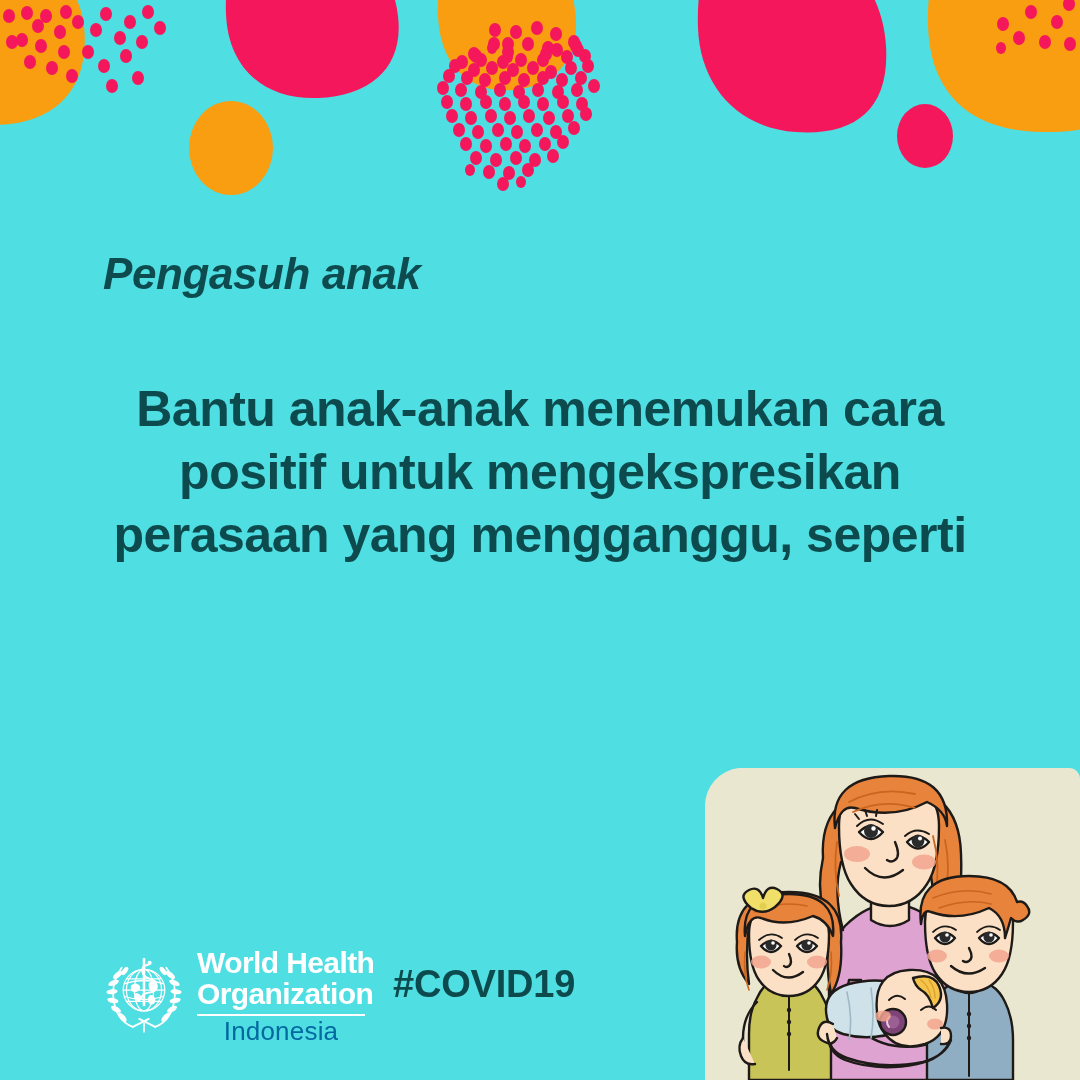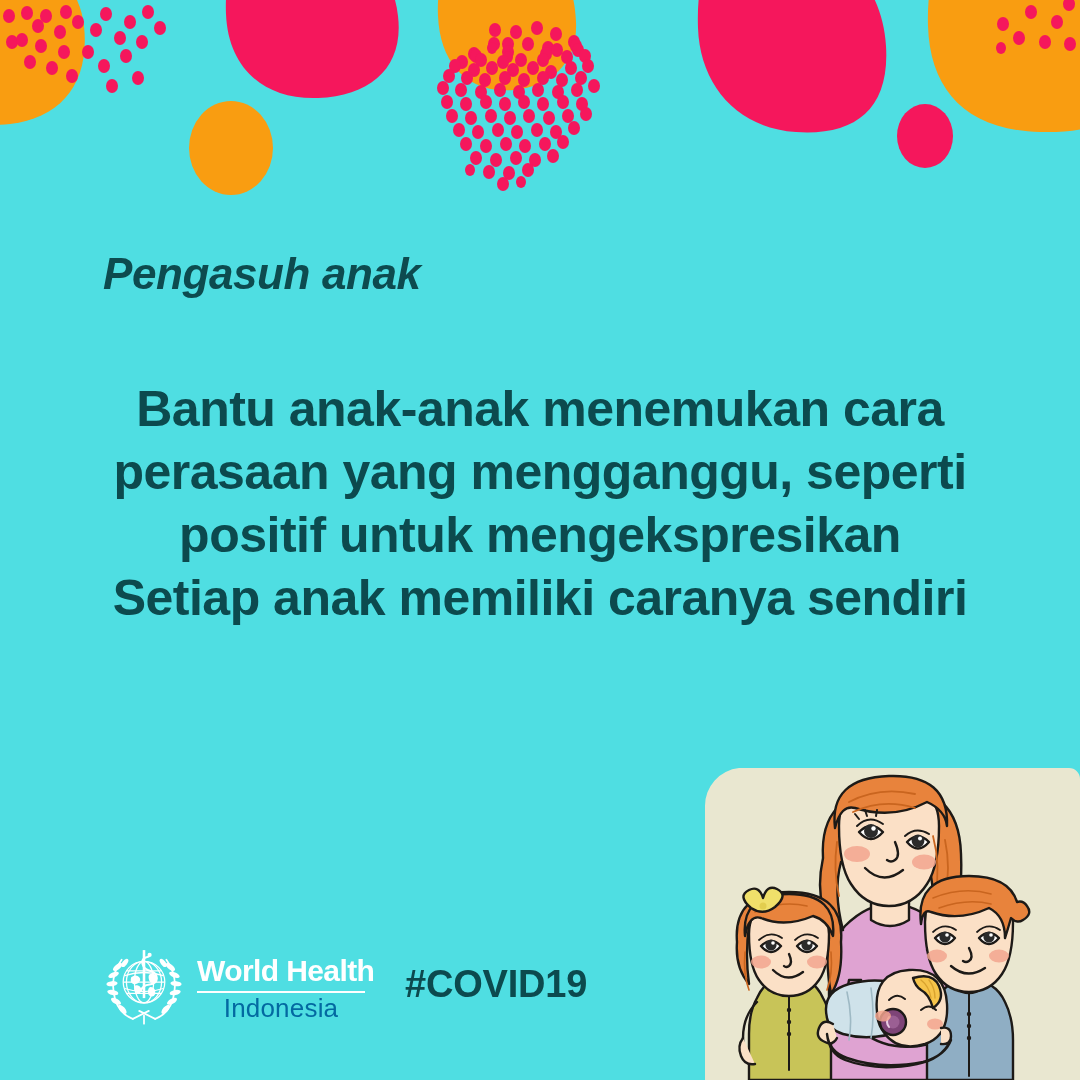--- a/index.html
+++ b/index.html
@@ -59,21 +59,21 @@
   .hashtags {
     position: absolute;
     left: 393px;
     top: 958px;
     font-size: 38px;
     line-height: 52px;
     font-weight: bold;
     color: #0C4A4E;
     letter-spacing: -0.2px;
   }
-  .hashtags span { display: block; margin-left: 12px; }
+  .hashtags span { display: block; }
 
   
   #who-logo {
     position: absolute;
     left: 104px;
     top: 942px;
     display: flex;
     align-items: center;
     gap: 13px;
   }
@@ -270,23 +270,22 @@
         <ellipse cx="1070" cy="44" rx="6" ry="7"></ellipse>
           <ellipse cx="1001" cy="48" rx="5" ry="6"></ellipse>
       </g>
     </svg>
   </div>
 
   <div class="title">Pengasuh anak</div>
 
   <div class="body-copy">
     <span class="ln">Bantu anak-anak menemukan cara</span>
+    <span class="ln">positif untuk mengekspresikan</span>
     <span class="ln">perasaan yang mengganggu, seperti</span>
-    <span class="ln">positif untuk mengekspresikan</span>
-    <span class="ln">Setiap anak memiliki caranya sendiri</span>
   </div>
 
   <div id="who-logo">
     <svg id="who-emblem" viewBox="0 0 100 106" xmlns="http://www.w3.org/2000/svg">
       <g fill="none" stroke="#ffffff" stroke-width="1.6">
 
         <circle cx="50" cy="50" r="26"></circle>
         <ellipse cx="50" cy="50" rx="12" ry="26"></ellipse>
         <ellipse cx="50" cy="50" rx="22" ry="26"></ellipse>
         <line x1="24" y1="50" x2="76" y2="50"></line>
@@ -338,20 +337,21 @@
       </g>
 
       <g stroke="#ffffff" stroke-width="2.2" fill="none" stroke-linecap="round">
         <path d="M36 96 L56 86"></path>
         <path d="M64 96 L44 86"></path>
         <path d="M50 92 V102"></path>
       </g>
     </svg>
     <div class="who-words">
       <div class="who-line">World Health</div>
+      <div class="who-line">Organization</div>
       <div class="who-rule"></div>
       <div class="who-country">Indonesia</div>
     </div>
   </div>
 
   <div class="hashtags">
     <span>#COVID19</span>
   </div>
 
   <div id="illustration">

